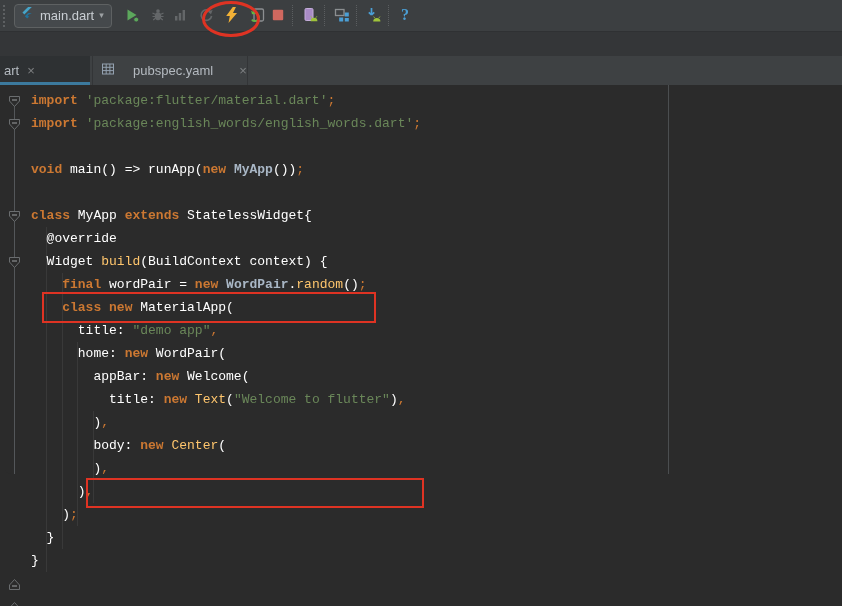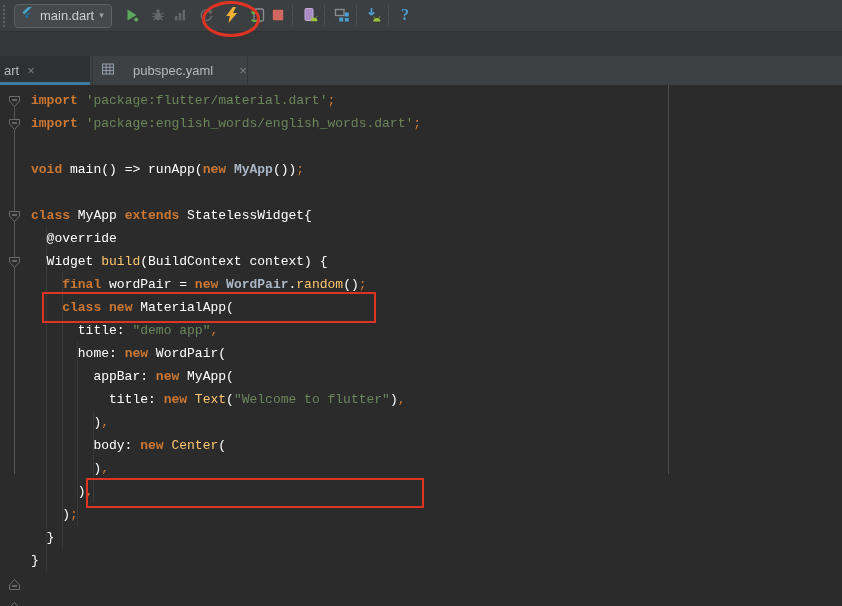--- a/index.html
+++ b/index.html
@@ -232,21 +232,21 @@
         <div class="code-line">&nbsp;</div>
         <div class="code-line"><span class="tok-k">void</span><span class="tok-t"> main() =&gt; runApp(</span><span class="tok-k">new</span><span class="tok-t"> </span><span class="tok-c">MyApp</span><span class="tok-t">())</span><span class="tok-p">;</span></div>
         <div class="code-line">&nbsp;</div>
         <div class="code-line"><span class="tok-k">class</span><span class="tok-t"> MyApp </span><span class="tok-k">extends</span><span class="tok-t"> StatelessWidget{</span></div>
         <div class="code-line"><span class="tok-t">  @override</span></div>
         <div class="code-line"><span class="tok-t">  Widget </span><span class="tok-f">build</span><span class="tok-t">(BuildContext context) {</span></div>
         <div class="code-line"><span class="tok-t">    </span><span class="tok-k">final</span><span class="tok-t"> wordPair = </span><span class="tok-k">new</span><span class="tok-t"> </span><span class="tok-c">WordPair</span><span class="tok-t">.</span><span class="tok-f">random</span><span class="tok-t">()</span><span class="tok-p">;</span></div>
         <div class="code-line"><span class="tok-t">    </span><span class="tok-k">class</span><span class="tok-t"> </span><span class="tok-k">new</span><span class="tok-t"> MaterialApp(</span></div>
         <div class="code-line"><span class="tok-t">      title: </span><span class="tok-s">"demo app"</span><span class="tok-p">,</span></div>
         <div class="code-line"><span class="tok-t">      home: </span><span class="tok-k">new</span><span class="tok-t"> WordPair(</span></div>
-        <div class="code-line"><span class="tok-t">        appBar: </span><span class="tok-k">new</span><span class="tok-t"> MyApp(</span></div>
+        <div class="code-line"><span class="tok-t">        appBar: </span><span class="tok-k">new</span><span class="tok-t"> Welcome(</span></div>
         <div class="code-line"><span class="tok-t">          title: </span><span class="tok-k">new</span><span class="tok-t"> </span><span class="tok-f">Text</span><span class="tok-t">(</span><span class="tok-s">"Welcome to flutter"</span><span class="tok-t">)</span><span class="tok-p">,</span></div>
         <div class="code-line"><span class="tok-t">        )</span><span class="tok-p">,</span></div>
         <div class="code-line"><span class="tok-t">        body: </span><span class="tok-k">new</span><span class="tok-t"> </span><span class="tok-f">Center</span><span class="tok-t">(</span></div>
         <div class="code-line"><span class="tok-t">        )</span><span class="tok-p">,</span></div>
         <div class="code-line"><span class="tok-t">      )</span><span class="tok-p">,</span></div>
         <div class="code-line"><span class="tok-t">    )</span><span class="tok-p">;</span></div>
         <div class="code-line"><span class="tok-t">  }</span></div>
         <div class="code-line"><span class="tok-t">}</span></div>
       </div>
     <div class="margin-line"></div>

